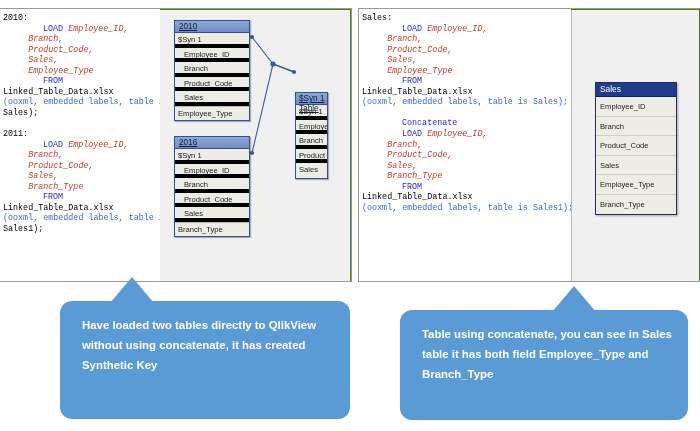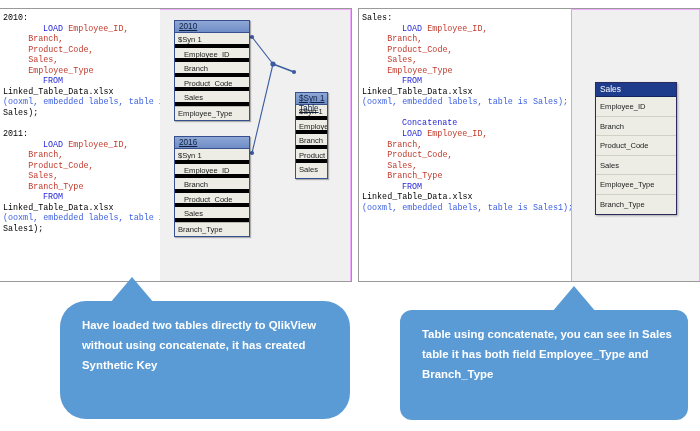--- a/index.html
+++ b/index.html
@@ -8,21 +8,21 @@
     background:#ffffff;
     font-family:"Liberation Sans", sans-serif;
     overflow:hidden;
     position:relative;
   }
   .stage{position:absolute;left:0;top:0;width:700px;height:431px;}
 
   
   .panel{
     position:absolute;
-    background:#f0abfc;
+    background:#4d7c0f;
     border:1px solid #9a9a9a;
     box-sizing:border-box;
   }
   #panel-left{left:0px;top:8px;width:352px;height:274px;border-left:none;}
   #panel-right{left:358px;top:8px;width:342px;height:274px;border-right:none;}
 
   .script{
     position:absolute;
     top:0;left:0;
     box-sizing:border-box;
@@ -31,21 +31,21 @@
     font-size:8.4px;
     line-height:10.55px;
     color:#000000;
     white-space:pre;
     background:#ffffff;
   }
   #panel-left .script{width:160px;height:272px;}
   #panel-right .script{width:212px;height:272px;}
 
   .kw{color:#2727d6;margin-left:40px;}
-  .fld{color:#c0392b;}
+  .fld{color:#c0392b;font-style:italic;}
   .cmt{color:#3b5fe0;}
   .blk{color:#000000;}
 
   
   .diagram{
     position:absolute;
     background:#f0f0f0;
     box-sizing:border-box;
   }
   #diagram-left{left:160px;top:1px;width:190px;height:271px;}
@@ -133,21 +133,21 @@
     background:#5b9bd5;
     border-radius:12px;
     color:#ffffff;
     font-weight:bold;
     font-size:11.4px;
     line-height:20px;
     padding:14px 14px 10px 22px;
     box-sizing:border-box;
     z-index:8;
   }
-  #callout-left{left:60px;top:301px;width:290px;height:118px;border-radius:26px;}
+  #callout-left{left:60px;top:301px;width:290px;height:118px;}
   #callout-right{left:400px;top:310px;width:288px;height:110px;}
   .tail{
     position:absolute;
     width:0;height:0;
     border-left:22px solid transparent;
     border-right:22px solid transparent;
     border-bottom:26px solid #5b9bd5;
     z-index:7;
   }
   #tail-left{left:110px;top:277px;}

